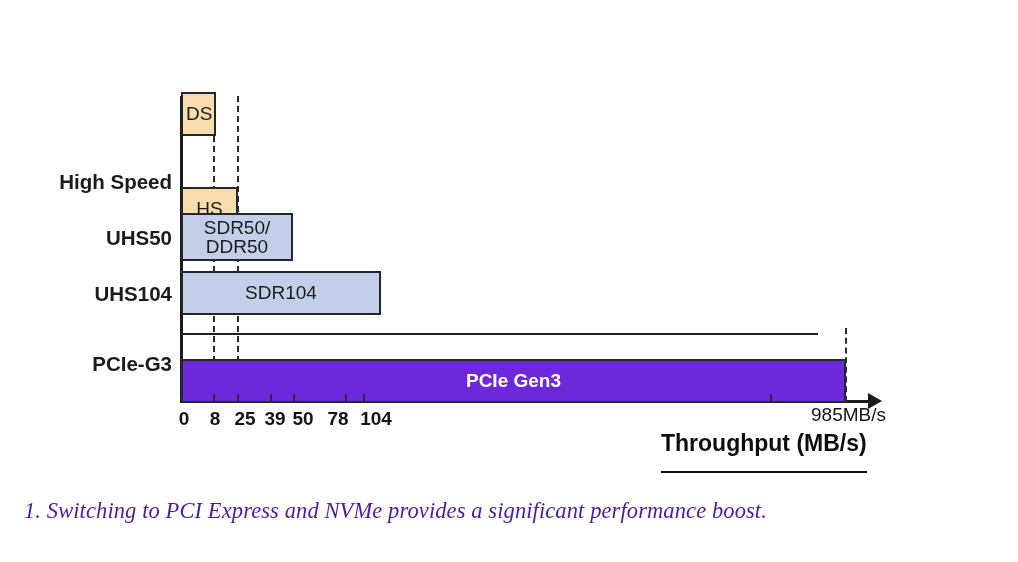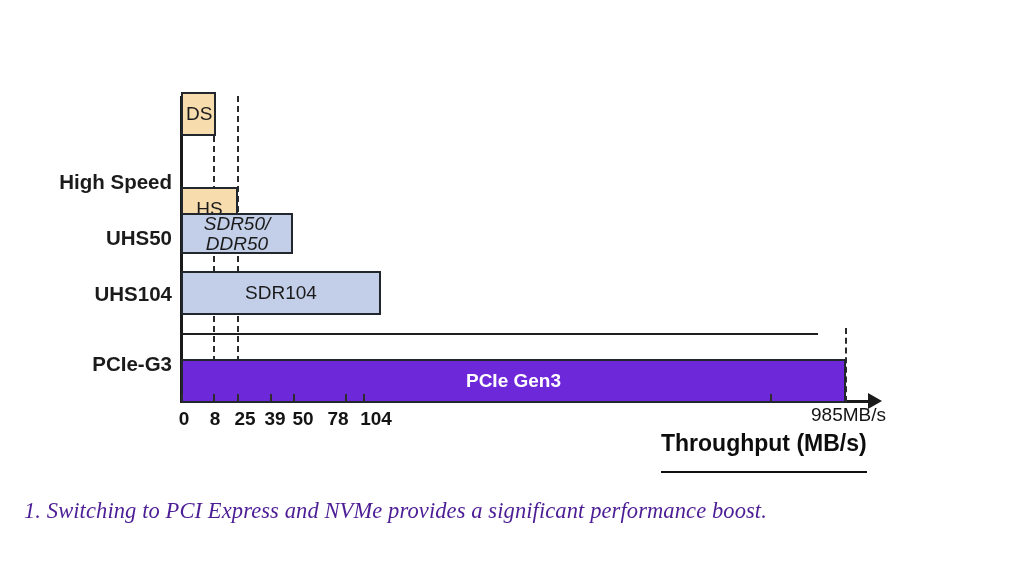--- a/index.html
+++ b/index.html
@@ -219,21 +219,21 @@
     <div class="cat-label" style="top:352px; left:40px; right:auto; width:132px;">PCIe-G3</div>
 
     <div class="bar peach narrow" style="left:181px; top:92px; width:35px; height:44px;">
       <span class="bar-label">DS</span>
     </div>
 
     <div class="bar peach" style="left:181px; top:159px; width:57px; height:44px;margin-top:28px;">
       <span class="bar-label">HS</span>
     </div>
 
-    <div class="bar lblue" style="left:181px; top:213px; width:112px; height:41px;font-style:italic;">
+    <div class="bar lblue" style="left:181px; top:213px; width:112px; height:48px;">
       <span class="bar-label">SDR50/
 DDR50</span>
     </div>
 
     <div class="bar lblue" style="left:181px; top:271px; width:200px; height:44px;">
       <span class="bar-label">SDR104</span>
     </div>
 
     <div class="bar dblue" style="left:181px; top:343px; width:665px; height:44px;">
       <span class="bar-label">PCIe Gen3</span>

